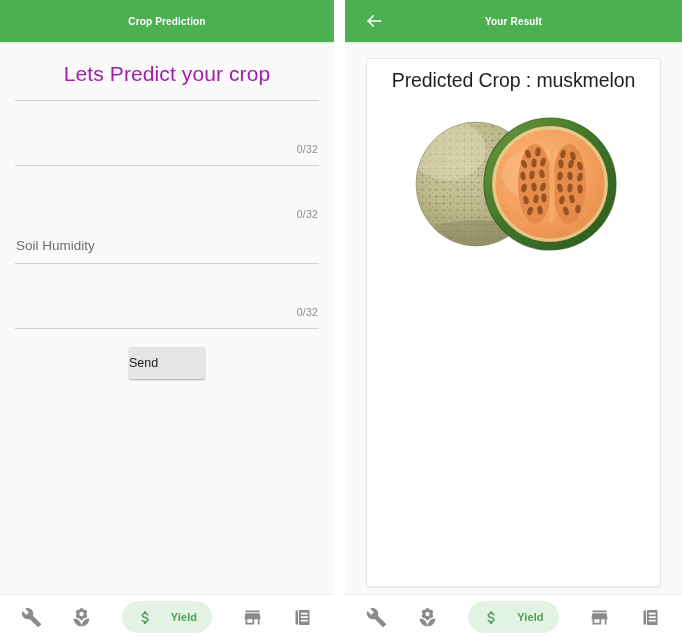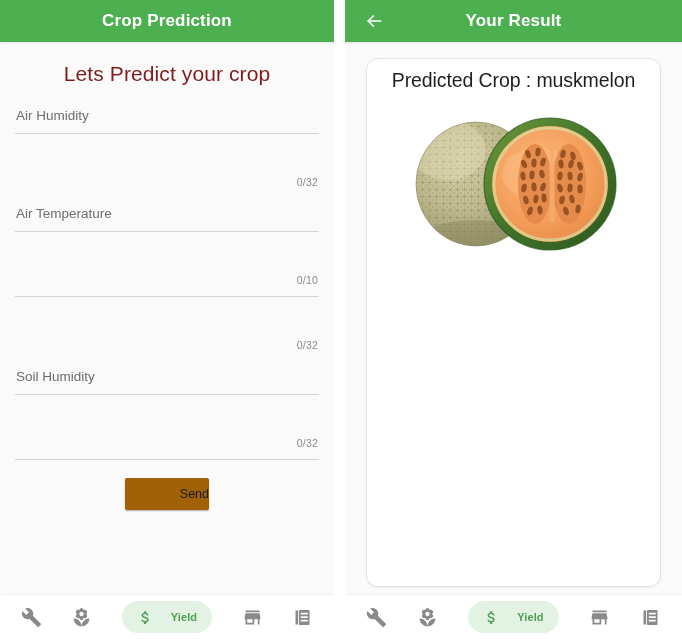--- a/index.html
+++ b/index.html
@@ -39,21 +39,21 @@
     flex: 0 0 42px;
     display: flex;
     align-items: center;
     position: relative;
     box-shadow: 0 1px 2px rgba(0,0,0,0.10);
   }
   .appbar-title {
     width: 100%;
     text-align: center;
     color: #ffffff;
-    font-size: 17px;
+    font-size: 10px;
     font-weight: bold;
     letter-spacing: 0.15px;
   }
   .back-btn {
     position: absolute;
     left: 16px;
     top: 0;
     height: 42px;
     width: 26px;
     display: flex;
@@ -67,21 +67,21 @@
   .form-body {
     flex: 1 1 auto;
     background: #fafafa;
     padding: 0 15px;
     box-sizing: border-box;
     overflow: hidden;
   }
   .form-heading {
     text-align: center;
     font-size: 21px;
-    color: #7f1d1d;
+    color: #a21caf;
     margin: 20px 0 14px 0;
     font-weight: normal;
     letter-spacing: 0.1px;
   }
   .field {
     position: relative;
     margin-bottom: 10px;
   }
   .field-label {
     font-size: 13.5px;
@@ -103,45 +103,45 @@
     letter-spacing: 0.2px;
     margin-top: 38px;
   }
 
   .send-row {
     display: flex;
     justify-content: center;
     margin-top: 18px;
   }
   .send-button {
-    background: #a16207;
+    background: #e5e5e5;
     color: #1b1b1b;
     border: none;
     border-radius: 2px;
     font-family: "Liberation Sans", sans-serif;
     font-size: 12.5px;
     padding: 9px 0;
-    width: 84px;
-    text-align: right;
+    width: 76px;
+    text-align: left;
     cursor: pointer;
     box-shadow: 0 1px 2px rgba(0,0,0,0.22), 0 1px 1px rgba(0,0,0,0.12);
   }
 
   
   .result-body {
     flex: 1 1 auto;
     background: #fafafa;
     padding: 16px 21px 0 21px;
     box-sizing: border-box;
     overflow: hidden;
   }
   .result-card {
     background: #ffffff;
     border: 1px solid #e4e4e4;
-    border-radius: 12px;
+    border-radius: 3px;
     height: 529px;
     box-sizing: border-box;
     padding-top: 4px;
     box-shadow: 0 1px 2px rgba(0,0,0,0.05);
   }
   .result-title {
     text-align: center;
     font-size: 19.5px;
     color: #1f1f1f;
     padding: 6px 4px 6px 4px;
@@ -197,30 +197,24 @@
   <div class="phone left">
 
     <div class="appbar">
       <div class="appbar-title">Crop Prediction</div>
     </div>
 
     <div class="form-body">
       <div class="form-heading">Lets Predict your crop</div>
 
       <div class="field">
-        <div class="field-label">Air Humidity</div>
         <div class="field-underline"></div>
         <div class="field-counter">0/32</div>
       </div>
 
-      <div class="field">
-        <div class="field-label">Air Temperature</div>
-        <div class="field-underline"></div>
-        <div class="field-counter">0/10</div>
-      </div>
 
       <div class="field">
         <div class="field-underline"></div>
         <div class="field-counter">0/32</div>
       </div>
 
       <div class="field">
         <div class="field-label">Soil Humidity</div>
         <div class="field-underline"></div>
         <div class="field-counter">0/32</div>

